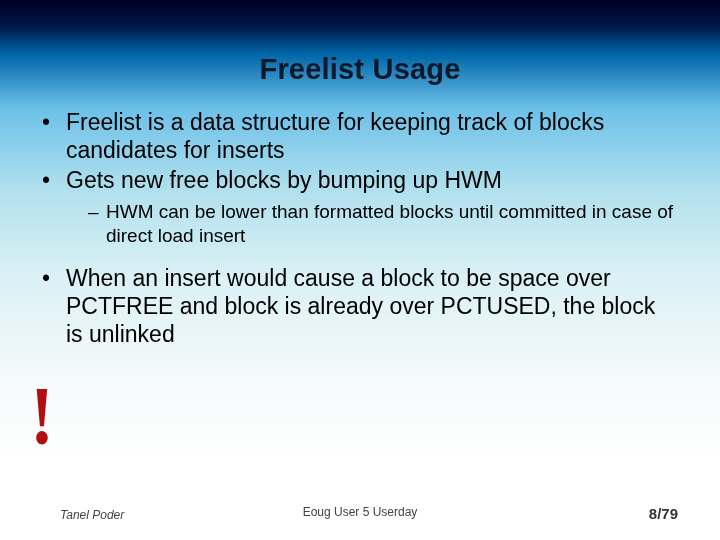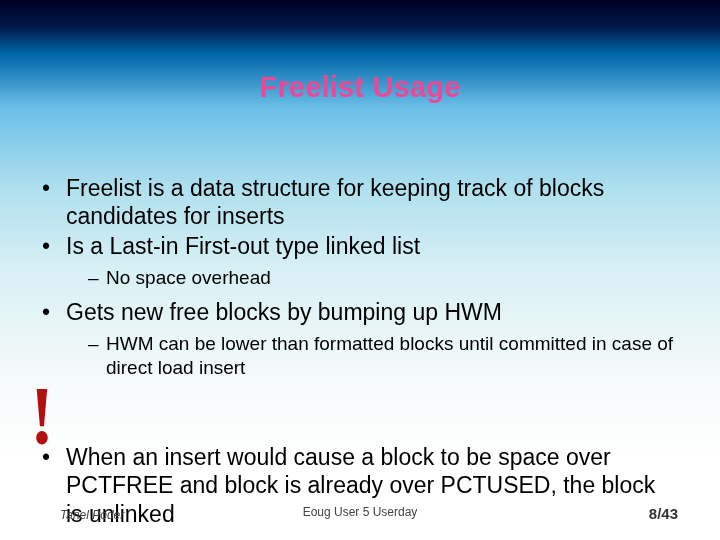--- a/index.html
+++ b/index.html
@@ -15,30 +15,30 @@
       #f5fafa 70%,
       #ffffff 85%,
       #ffffff 100%);
     font-family: Verdana, Geneva, sans-serif;
     position: relative;
   }
   .title {
     font-family: Arial, Helvetica, sans-serif;
     font-weight: bold;
     font-size: 29px;
-    color: #ec4899;
+    color: #0f172a;
     text-align: center;
-    padding-top: 71px;
+    padding-top: 53px;
     letter-spacing: 0.2px;
   }
   .content {
     padding: 22px 42px 0 42px;
     color: #000;
   }
-  ul.top { list-style: none; margin-top: 48px; }
+  ul.top { list-style: none; }
   ul.top > li {
     font-size: 23px;
     line-height: 1.22;
     position: relative;
     padding-left: 24px;
     margin-bottom: 2px;
   }
   ul.top > li::before {
     content: "•";
     position: absolute;
@@ -102,37 +102,31 @@
 </style>
 </head>
 <body>
 
 <div class="title">Freelist Usage</div>
 
 <div class="content">
   <ul class="top">
     <li>Freelist is a data structure for keeping track of blocks candidates for inserts</li>
     <li>
-      <span>Is a Last-in First-out type linked list</span>
-      <ul class="sub">
-        <li>No space overhead</li>
-      </ul>
-    </li>
-    <li>
       <span>Gets new free blocks by bumping up HWM</span>
       <ul class="sub">
         <li>HWM can be lower than formatted blocks until committed in case of direct load insert</li>
       </ul>
     </li>
   </ul>
   <div class="gap"></div>
   <ul class="top">
     <li>When an insert would cause a block to be space over PCTFREE and block is already over PCTUSED, the block is unlinked</li>
   </ul>
 </div>
 
 <div class="exclaim">!</div>
 
 <div class="footer">
   <span class="author">Tanel Poder</span>
   <span class="event">Eoug User 5 Userday</span>
-  <span class="page">8/43</span>
+  <span class="page">8/79</span>
 </div>
 
 </body></html>

